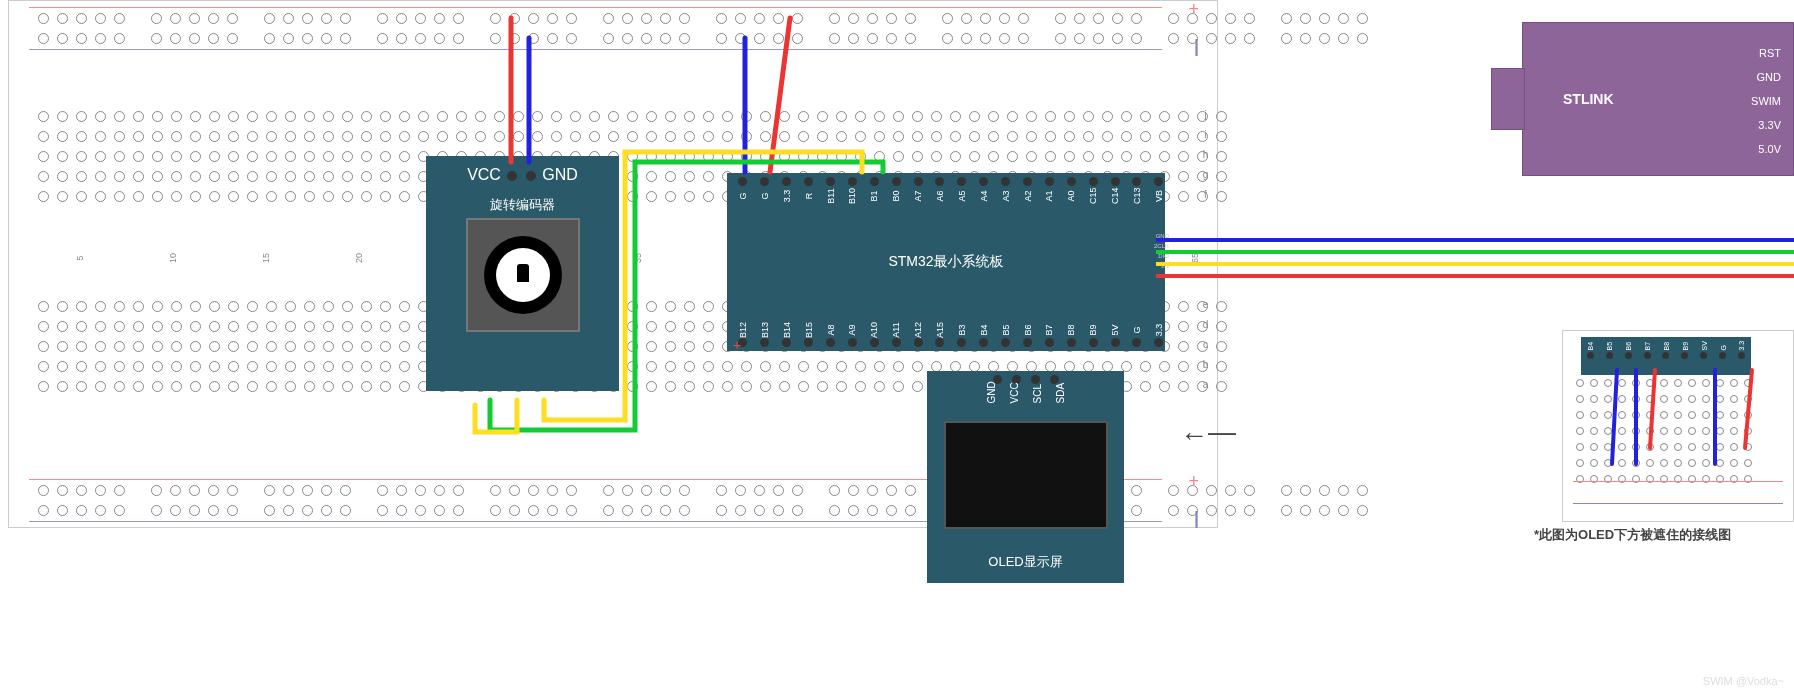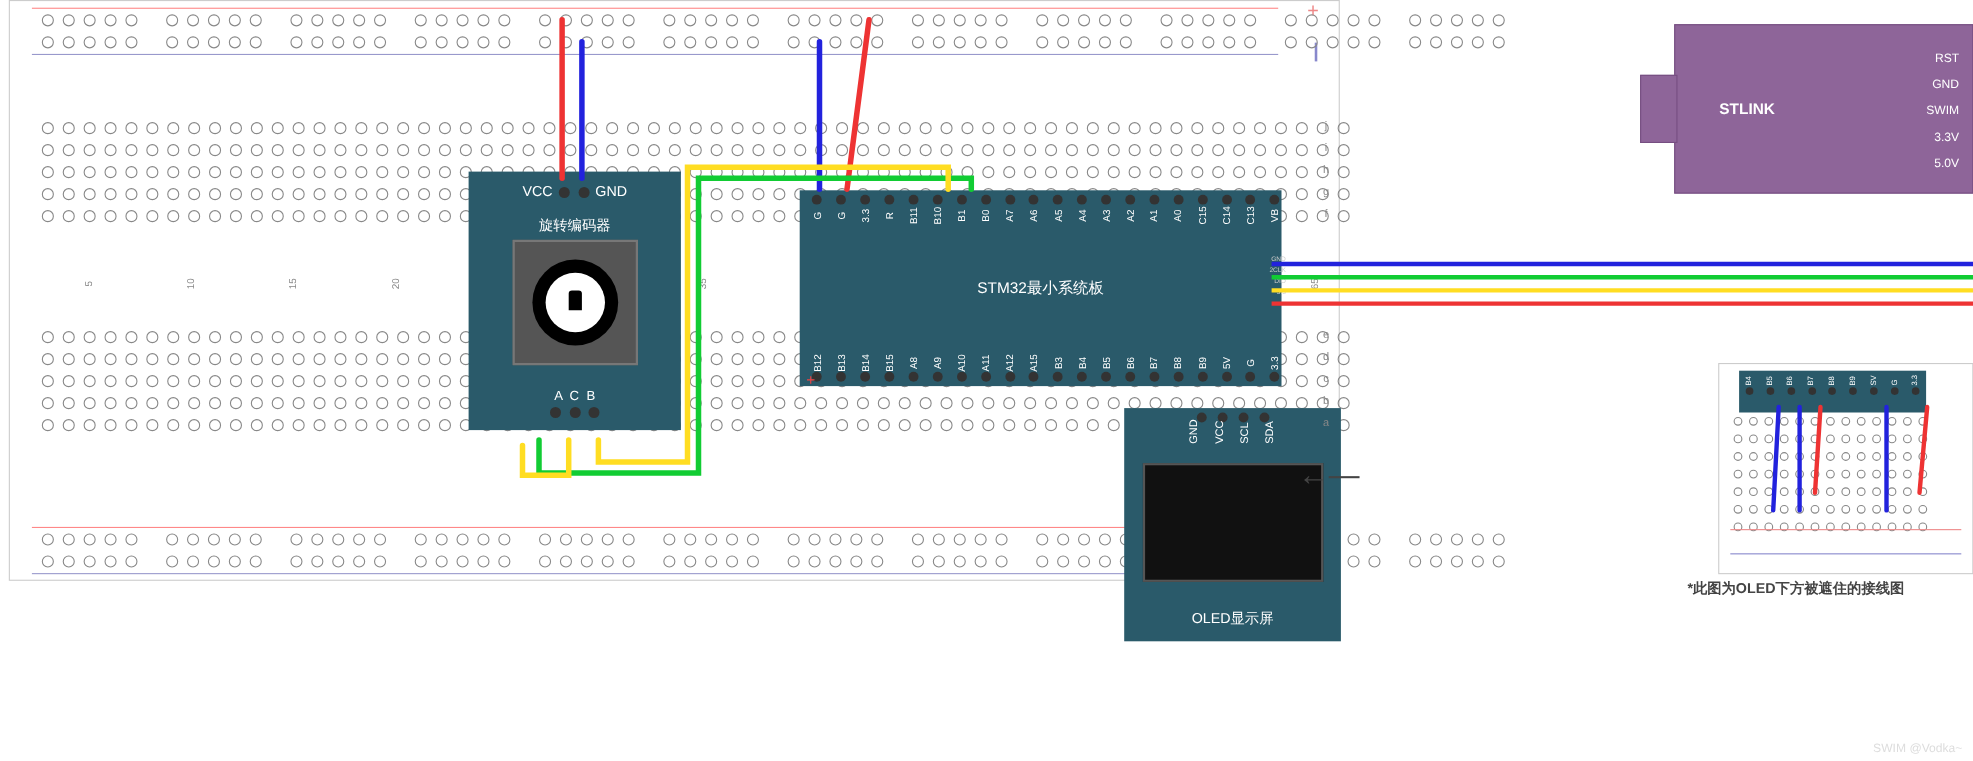--- a/index.html
+++ b/index.html
@@ -115,21 +115,21 @@
     top: 155px;
     width: 193px;
     height: 235px;
     background: #2a5a6a;
   }
   .encoder-top-pins {
     position: absolute;
     top: 10px;
     width: 100%;
     text-align: center;
-    font-size: 13px;
+    font-size: 16px;
     color: #fff;
   }
   .encoder-pin-dot {
     display: inline-block;
     width: 10px;
     height: 10px;
     background: #333;
     border-radius: 50%;
     margin: 0 2px;
     vertical-align: middle;
@@ -235,21 +235,21 @@
   .stm32-dot-row.bottom { bottom: 4px; }
   .stm32-dot {
     width: 9px;
     height: 9px;
     background: #333;
     border-radius: 50%;
   }
   
   .oled-module {
     position: absolute;
-    left: 1013px;
+    left: 918px;
     top: 370px;
     width: 197px;
     height: 212px;
     background: #2a5a6a;
   }
   .oled-pin-row {
     position: absolute;
     top: 20px;
     width: 100%;
     display: flex;
@@ -1433,29 +1433,20 @@
       <span class="encoder-pin-dot"></span>
       <span>GND</span>
     </div>
     <div class="encoder-label">旋转编码器</div>
     <div class="encoder-body">
       <div class="encoder-knob">
         <div class="encoder-knob-inner">
           <div class="encoder-knob-flat"></div>
         </div>
       </div>
-    </div>
-    <div class="encoder-bottom-pins">
-      <span>A</span>
-      &nbsp;<span>C</span>&nbsp;
-      <span>B</span>
-      <br>
-      <span class="encoder-pin-dot"></span>
-      <span class="encoder-pin-dot"></span>
-      <span class="encoder-pin-dot"></span>
     </div>
   </div>
 
   <div class="stm32-board">
     <div class="stm32-dot-row top">
         <span class="stm32-dot"></span>
         <span class="stm32-dot"></span>
         <span class="stm32-dot"></span>
         <span class="stm32-dot"></span>
         <span class="stm32-dot"></span>

